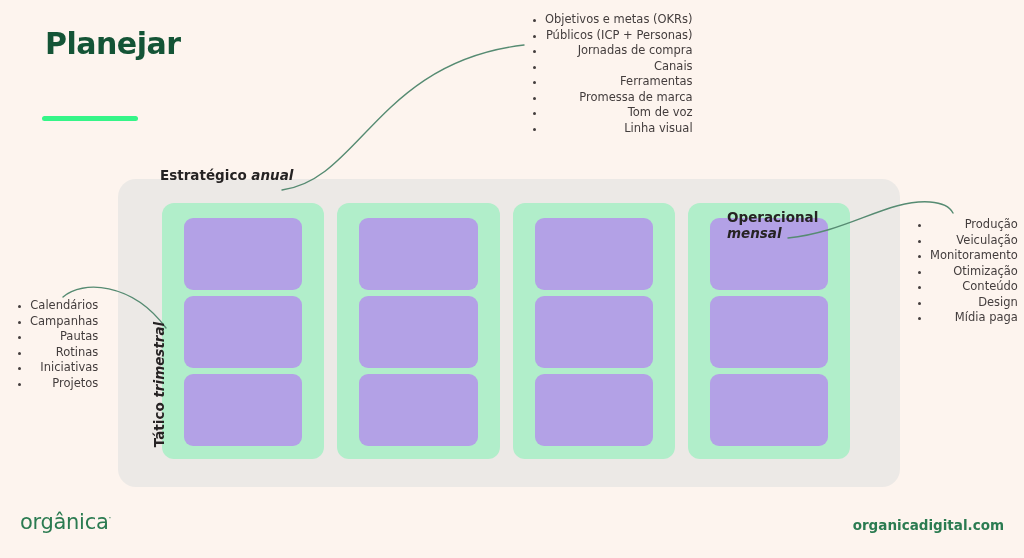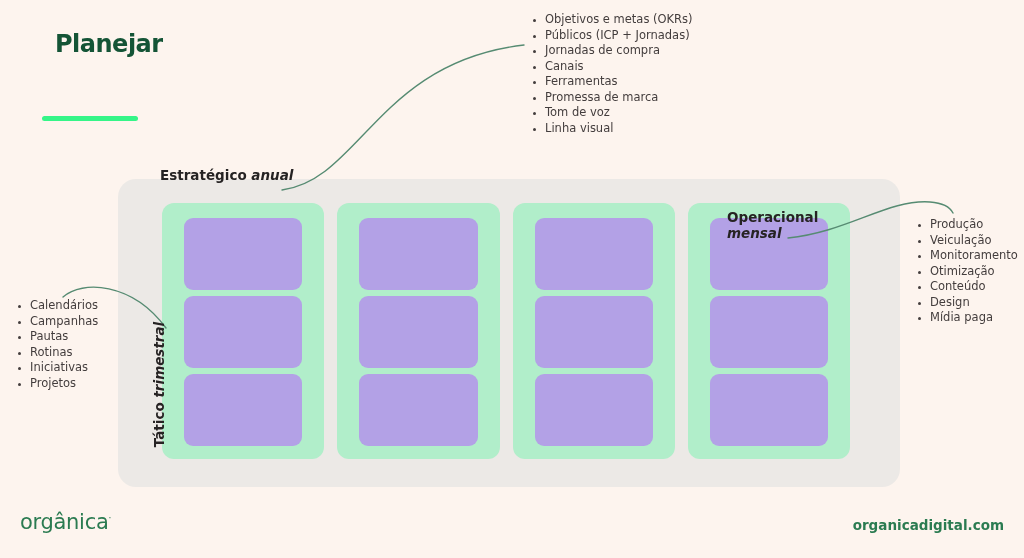--- a/index.html
+++ b/index.html
@@ -7,42 +7,43 @@
     position: relative;
     width: 1024px;
     height: 558px;
     background: var(--background, #FDF4EE);
     font-family: "DejaVu Sans", sans-serif;
     overflow: hidden;
   }
   
   .title {
     position: absolute;
-    left: 55px; top: 22px;
-    font-size: 24px;
+    left: 45px; top: 22px;
+    font-size: 30px;
     font-weight: 800;
     line-height: 44px;
     letter-spacing: -0.5px;
     color: var(--title-green, #145436);
   }
   .title-underline {
     position: absolute;
     left: 42px; top: 116px;
     width: 96px; height: 5px;
     border-radius: 3px;
     background: var(--accent-green, #35F588);
   }
   
   ul.bullets {
     position: absolute;
     margin: 0;
     padding: 0 0 0 14px;
     list-style: disc outside;
     font-size: 11.5px;
     color: var(--text-dark, #433D3D);
+    text-align: right;
   }
   ul.bullets li { line-height: 15.5px; }
   ul.bullets li::marker { font-size: 9px; color: var(--text-dark, #433D3D); }
   .list-strategic   { left: 531px; top: 12px;  }
   .list-tactical    { left: 16px;  top: 298px; }
   .list-operational { left: 916px; top: 217px; }
   
   .stage-panel {
     position: absolute;
     left: 118px; top: 179px;
@@ -164,21 +165,21 @@
     <span>Tático</span>
     <span class="qualifier">trimestral</span>
   </div>
   <div class="sec-label label-operational">
     <div>Operacional</div>
     <div class="qualifier">mensal</div>
   </div>
 
   <ul class="bullets list-strategic">
       <li>Objetivos e metas (OKRs)</li>
-      <li>Públicos (ICP + Jornadas)</li>
+      <li>Públicos (ICP + Personas)</li>
       <li>Jornadas de compra</li>
       <li>Canais</li>
       <li>Ferramentas</li>
       <li>Promessa de marca</li>
       <li>Tom de voz</li>
       <li>Linha visual</li>
     </ul>
   <ul class="bullets list-operational">
       <li>Produção</li>
       <li>Veiculação</li>

